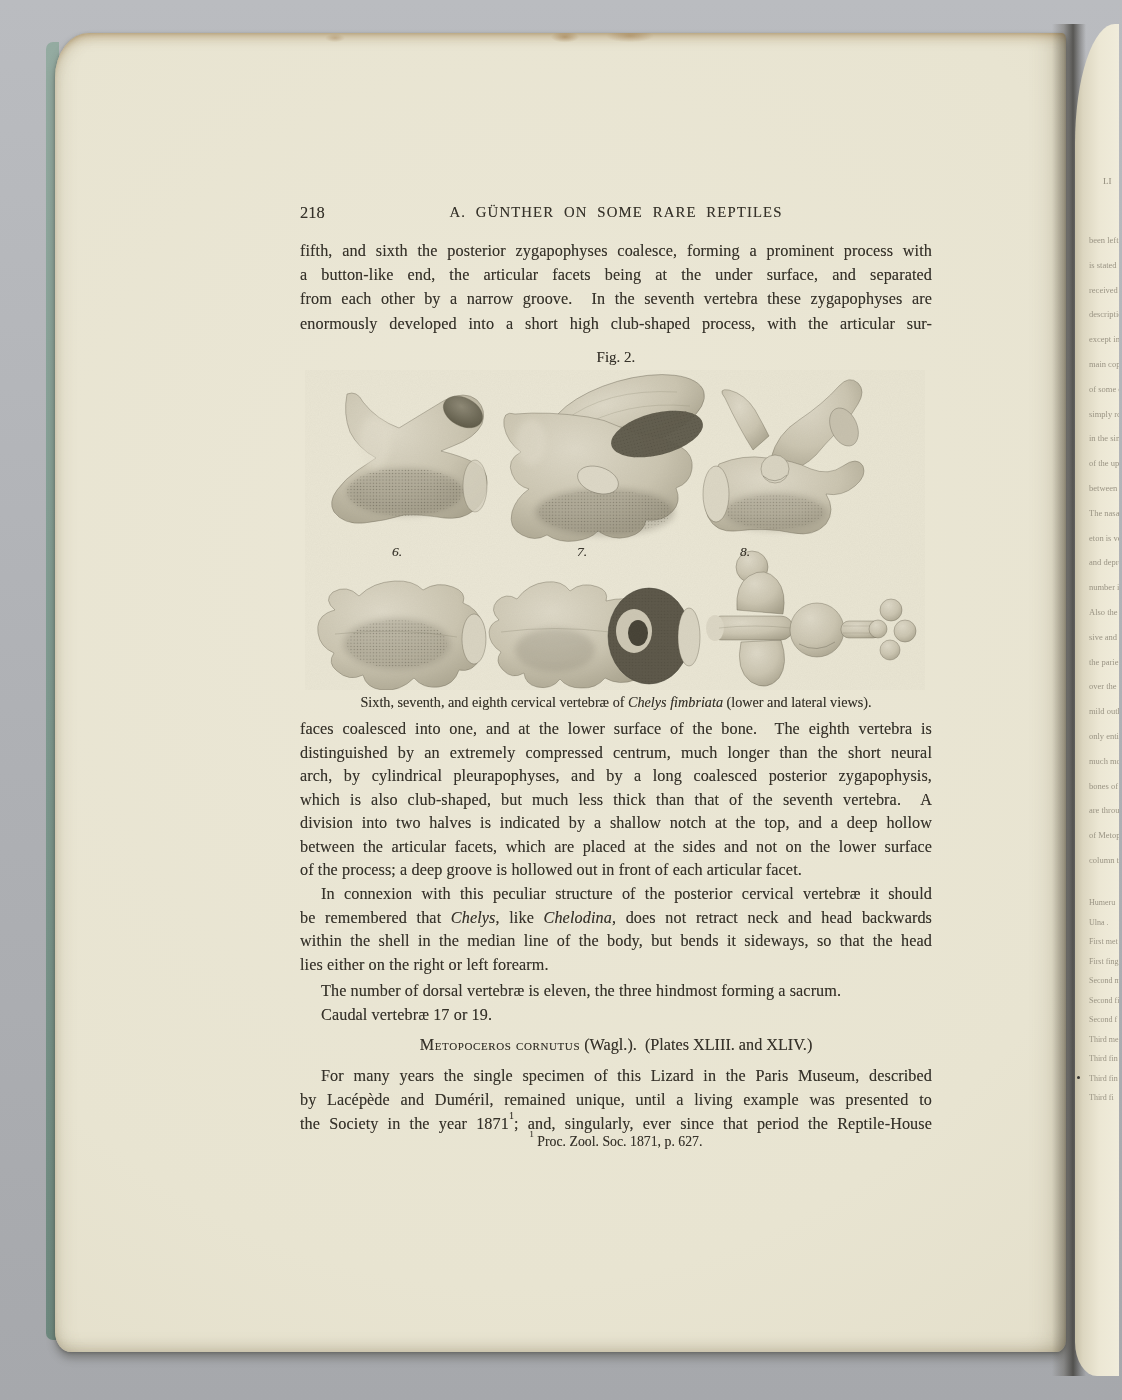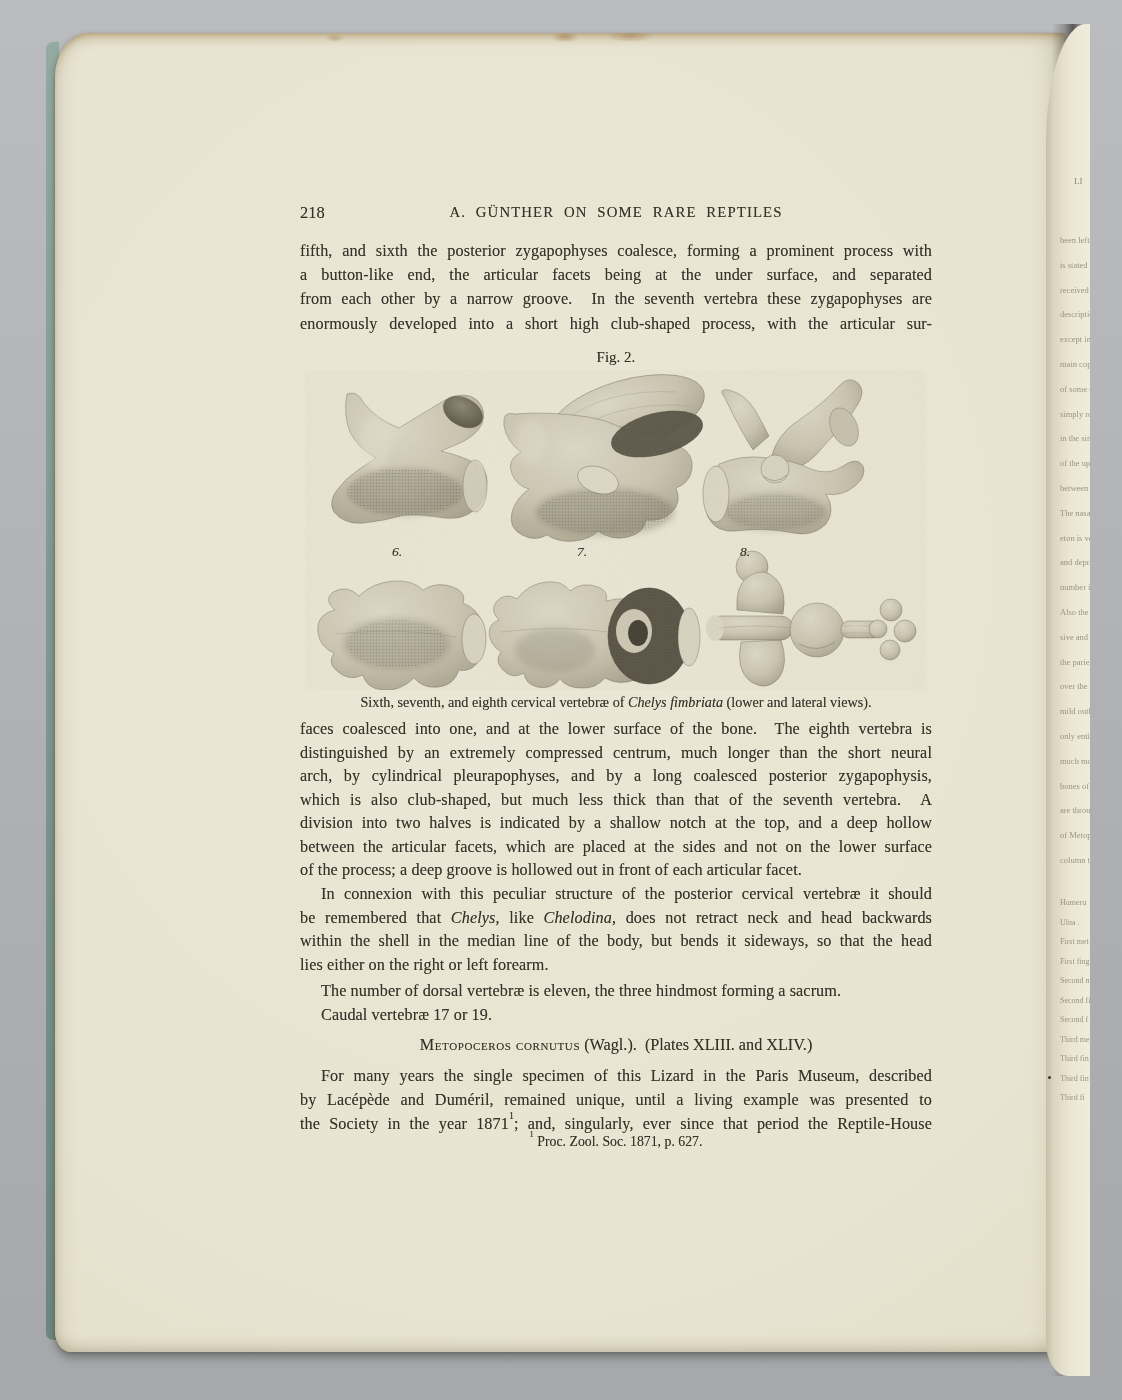--- a/index.html
+++ b/index.html
@@ -35,21 +35,21 @@
     background:
       radial-gradient(20px 8px at 510px 4px, rgba(140,95,40,.45), transparent 70%),
       radial-gradient(34px 9px at 575px 3px, rgba(140,95,40,.38), transparent 70%),
       radial-gradient(14px 6px at 280px 5px, rgba(140,95,40,.3), transparent 70%);
   }
   .gutter{
     position:absolute;left:1052px;top:24px;width:34px;height:1352px;
     background:linear-gradient(90deg,rgba(80,76,64,0) 0%,rgba(74,70,60,.35) 35%,rgba(46,44,38,.7) 62%,rgba(46,44,38,.25) 85%,rgba(80,76,64,0) 100%);
   }
   .next-page{
-    position:absolute;left:1046px;top:24px;width:44px;height:1352px;overflow:hidden;
+    position:absolute;left:1075px;top:24px;width:44px;height:1352px;overflow:hidden;
     background:linear-gradient(90deg,#c7c0a7 0%,#dcd6c0 18%,#ece7d4 55%,#f0ecdb 100%);
     border-radius:40px 0 0 22px / 120px 0 0 34px;
   }
   .frag-header{position:absolute;left:28px;top:152px;font-size:9px;color:#8f8a7a;filter:blur(.3px);}
   .frag-block{position:absolute;left:14px;width:36px;color:#9a9484;font-size:8.5px;filter:blur(.35px);white-space:nowrap;}
   .frag-upper{top:204px;}
   .frag-upper .fragline{line-height:24.8px;}
   .frag-list{top:869px;font-size:8px;}
   .frag-list .fragline{line-height:19.5px;}
   .speck{position:absolute;left:2px;top:1052px;width:3px;height:3px;border-radius:50%;background:#3a3832;}

